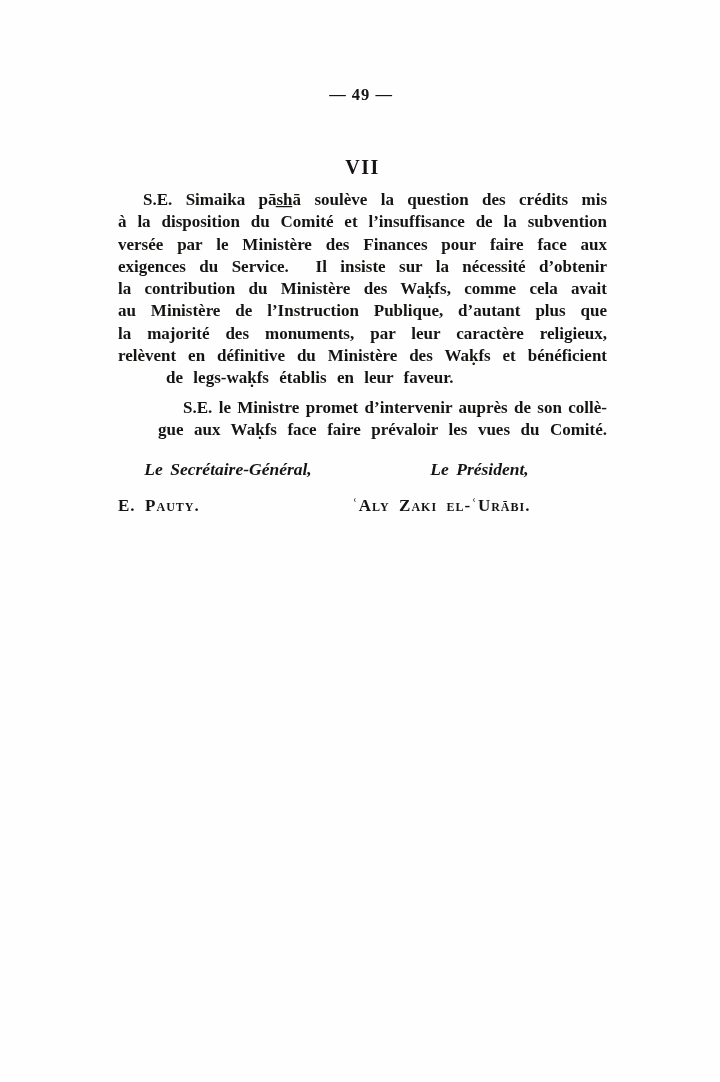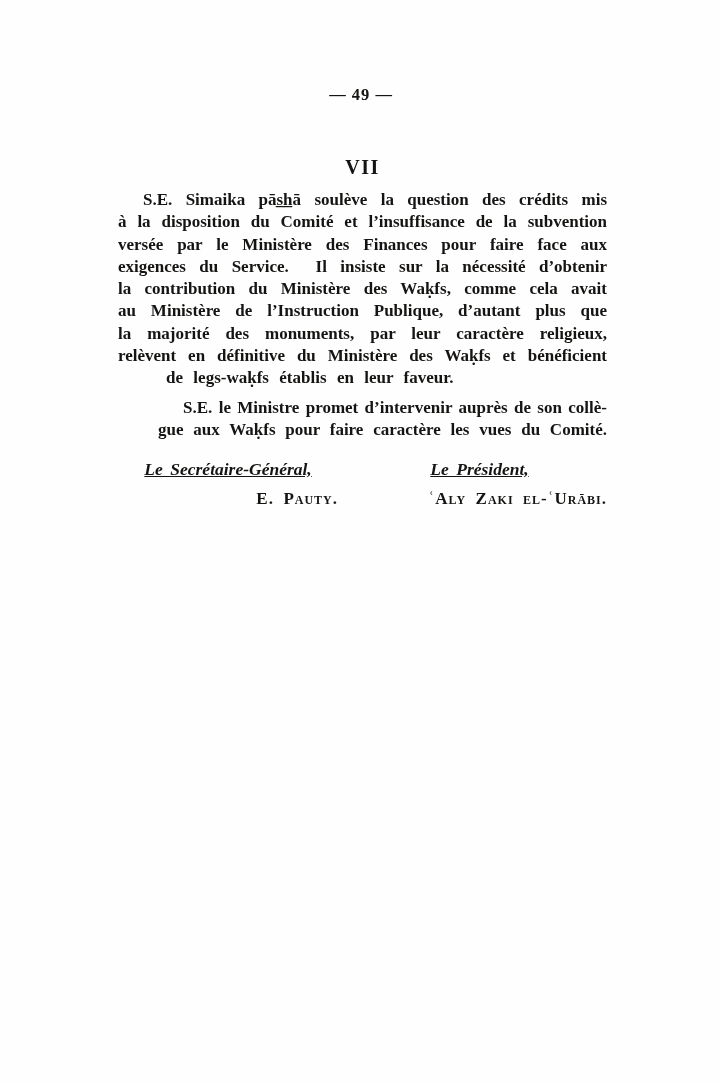--- a/index.html
+++ b/index.html
@@ -80,30 +80,29 @@
     width: 55%;
     box-sizing: border-box;
     padding-left: 14px;
   }
   .sig-role {
     font-style: italic;
     font-weight: bold;
     font-size: 17.5px;
     text-align: center;
     word-spacing: 0.18em;
-    text-decoration: underline;
   }
   .sig-name {
-    margin-top: 7px;
+    margin-top: 14px;
     font-variant: small-caps;
     font-weight: bold;
     font-size: 17px;
     letter-spacing: 1px;
     word-spacing: 0.25em;
-    text-align: right;
+    text-align: left;
   }
 </style>
 </head>
 <body>
 
 <div class="page">
 
   <div class="page-number">— 49 —</div>
 
   <div class="section-heading">VII</div>
@@ -117,21 +116,21 @@
       <div class="jline">exigences du Service.&nbsp; Il insiste sur la nécessité d’obtenir</div>
       <div class="jline">la contribution du Ministère des Waḳfs, comme cela avait</div>
       <div class="jline">au Ministère de l’Instruction Publique, d’autant plus que</div>
       <div class="jline">la majorité des monuments, par leur caractère religieux,</div>
       <div class="jline">relèvent en définitive du Ministère des Waḳfs et bénéficient</div>
       <div class="lastline loose">de legs-waḳfs établis en leur faveur.</div>
     </div>
 
     <div class="paragraph">
       <div class="jline indent">S.E. le Ministre promet d’intervenir auprès de son collè-</div>
-      <div class="jline">gue aux Waḳfs pour faire caractère les vues du  Comité.</div>
+      <div class="jline">gue aux Waḳfs face faire prévaloir les vues du  Comité.</div>
     </div>
 
     <div class="signatures">
       <div class="sig-col-left">
         <div class="sig-role">Le Secrétaire-Général,</div>
         <div class="sig-name">E. Pauty.</div>
       </div>
       <div class="sig-col-right">
         <div class="sig-role">Le Président,</div>
         <div class="sig-name">ʿAly Zaki el-ʿUrābi.</div>

